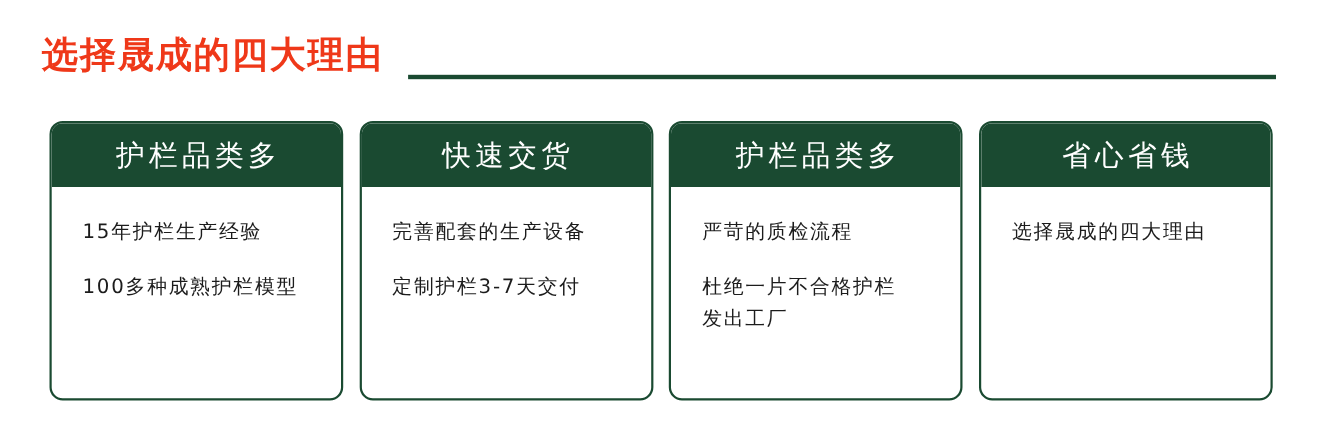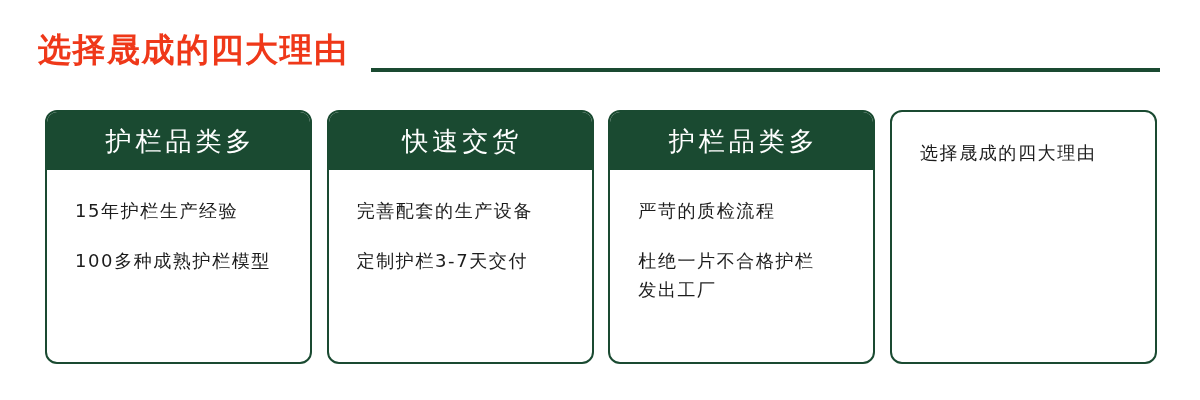--- a/index.html
+++ b/index.html
@@ -132,19 +132,20 @@
     <div class="card">
       <div class="card-header">护栏品类多</div>
       <div class="card-body">
         <div class="card-line">严苛的质检流程</div>
         <div class="card-line">杜绝一片不合格护栏
 发出工厂</div>
       </div>
     </div>
 
     <div class="card">
+      <div class="card-header">省心省钱</div>
       <div class="card-body">
         <div class="card-line">选择晟成的四大理由</div>
       </div>
     </div>
 
   </div>
 </div>
 
 </body></html>

